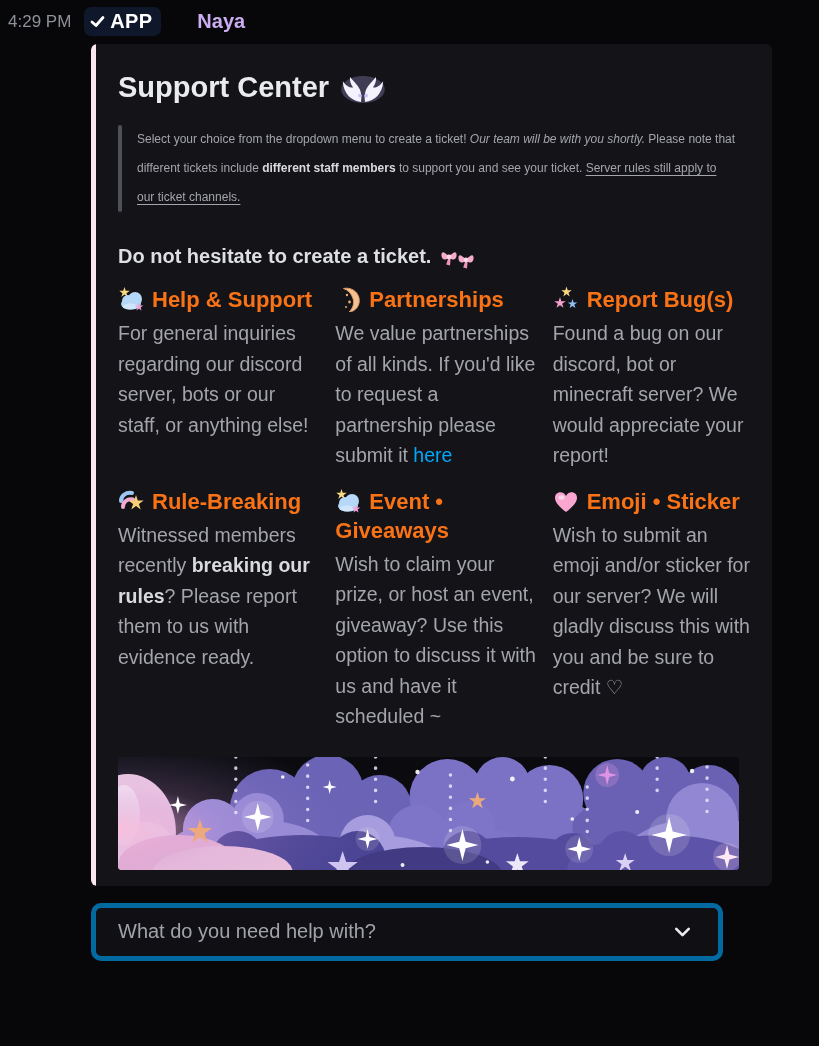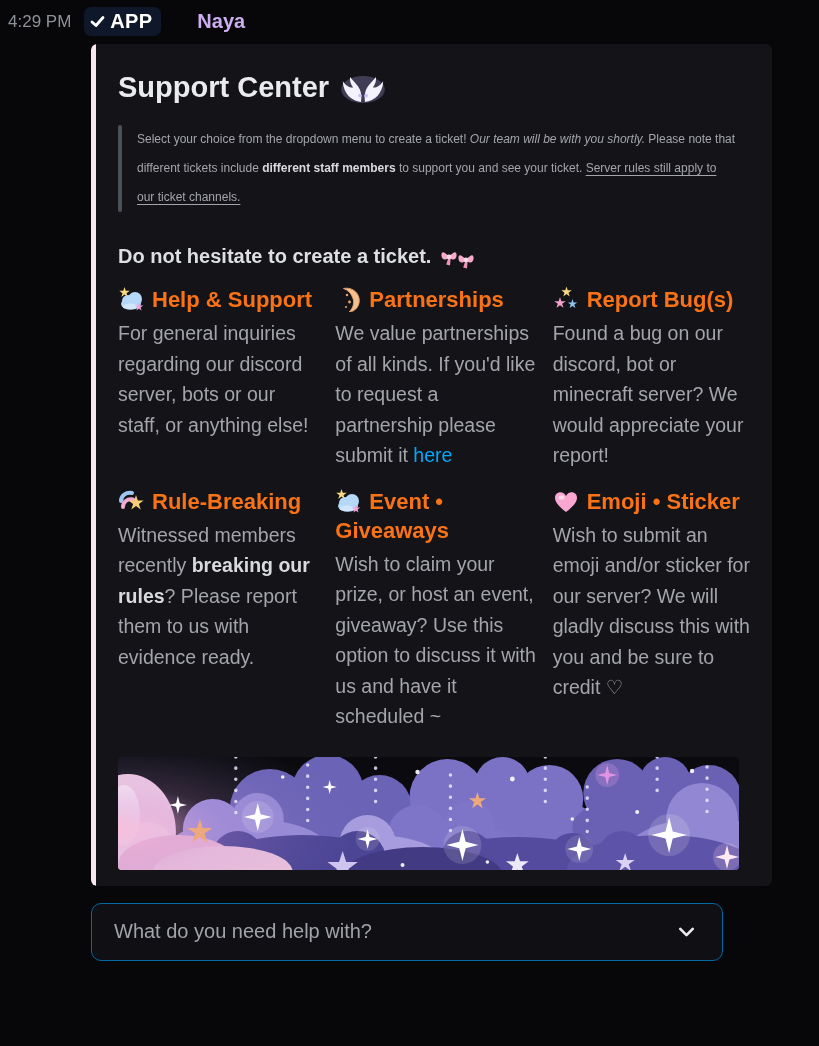--- a/index.html
+++ b/index.html
@@ -37,21 +37,21 @@
   .fname { font-size:22px; font-weight:700; color:#f97316; line-height:29px; margin-bottom:4px; }
   .fname .ficon { display:inline-block; vertical-align:-5px; margin-right:8px; }
   .fbody { font-size:19.5px; line-height:30.5px; color:#a3a5ab; }
   .fbody .b { font-weight:700; color:#d8dade; }
   .link { color:#00a8fc; cursor:pointer; }
 
   .banner { margin-top:25px; width:621px; height:113px; border-radius:4px; display:block; }
 
   
   .select { margin:17px 0 0 91px; width:632px; height:58px; background:#101014;
-    border:1px solid #0369a1; border-radius:10px; display:flex; align-items:center;
+    border:5px solid #0369a1; border-radius:10px; display:flex; align-items:center;
     padding:0 22px; cursor:pointer; }
   .select-label { flex:1; font-size:20px; color:#a0a3a9; }
   .select svg { flex-shrink:0; }
 </style>
 </head>
 <body>
 
 <div class="msg-header">
   <span class="timestamp">4:29 PM</span>
   <span class="badge">

